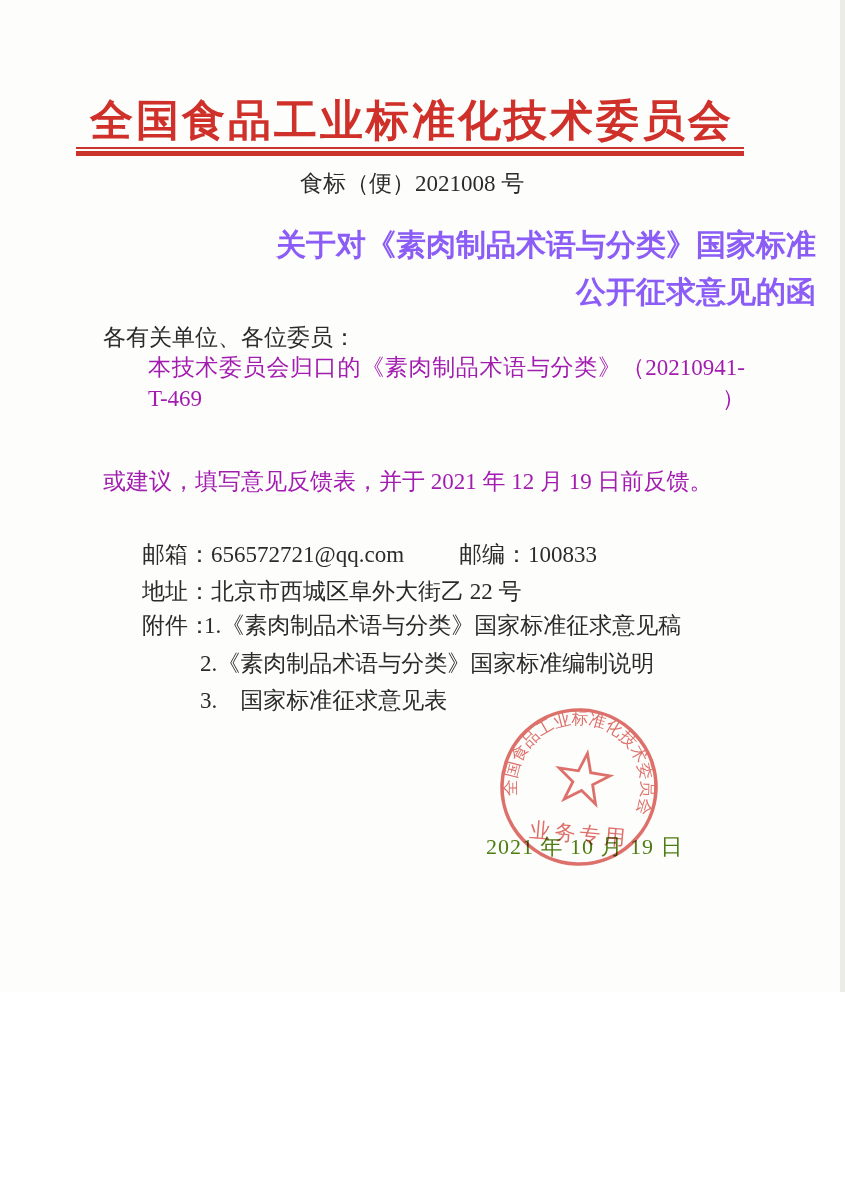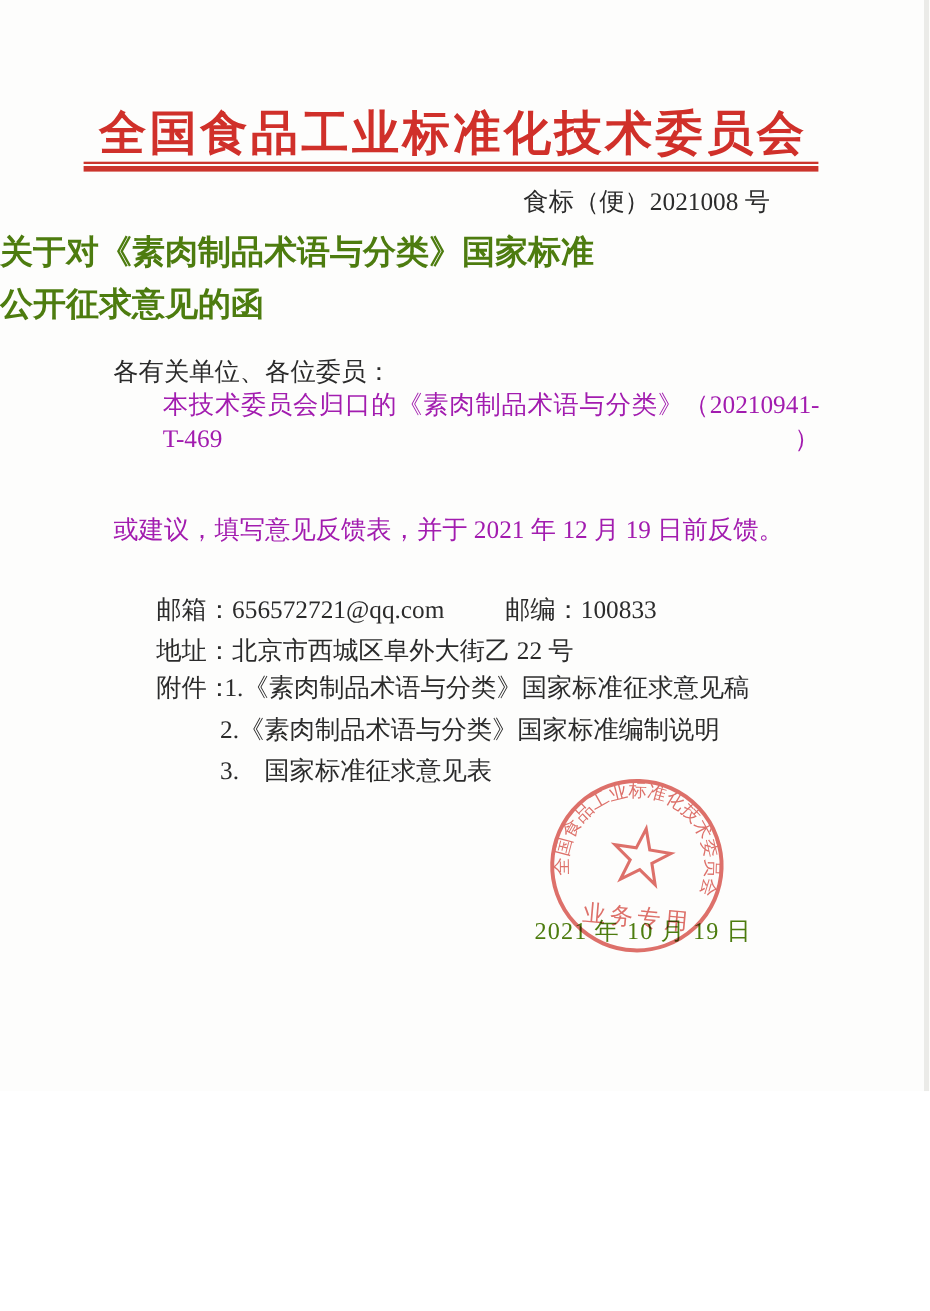--- a/index.html
+++ b/index.html
@@ -23,29 +23,30 @@
     background:linear-gradient(to bottom,
       #cb342c 0%, #cb342c 24%,
       #fdfdfc 24%, #fdfdfc 46%,
       #cb342c 46%, #cb342c 100%);
   }
   .rule-top    { left:76px; top:147px; width:668px; height:9px; }
   .rule-bottom { left:74px; top:1087px; width:672px; height:8px; }
 
   .doc-number {
     left:300px; top:170px; width:400px;
-    text-align:right; font-size:21px; color:#2b2b2b;
+    text-align:left; font-size:21px; color:#2b2b2b;
     white-space:nowrap;
   }
 
   .title-line {
-    left:0; width:816px; text-align:left;
+    left:0; width:816px; text-align:right;
     font-family:"Liberation Sans", sans-serif;
-    font-weight:700; font-size:30px; color:#4d7c0f;
+    font-weight:700; font-size:30px; color:#8b5cf6;
     white-space:nowrap;
+    margin-top:16px;
   }
   .title-1 { top:209px; }
   .title-2 { top:256px; }
 
   .body-text { font-size:23px; color:#2b2b2b; line-height:1.22; white-space:nowrap; }
 
   .salutation { left:103px; top:324px; }
 
   .para-line {
     left:103px; width:642px;

